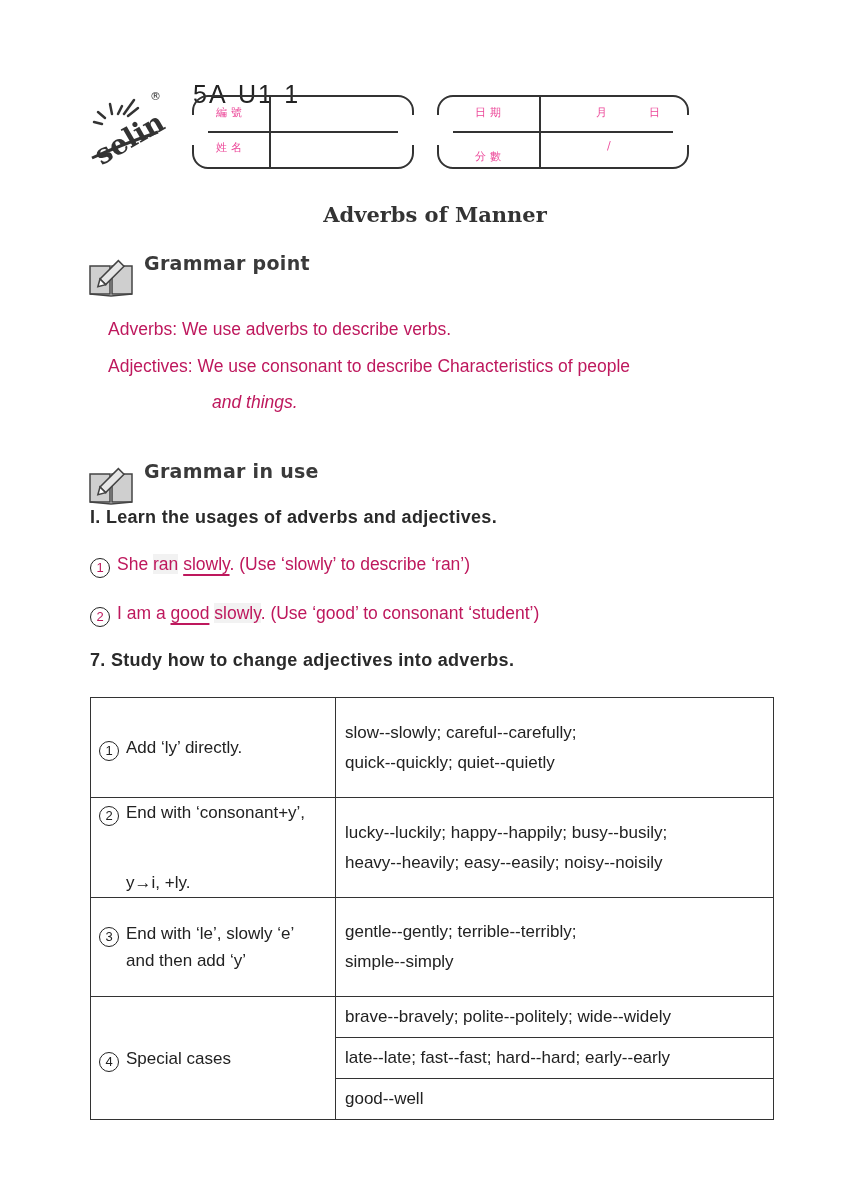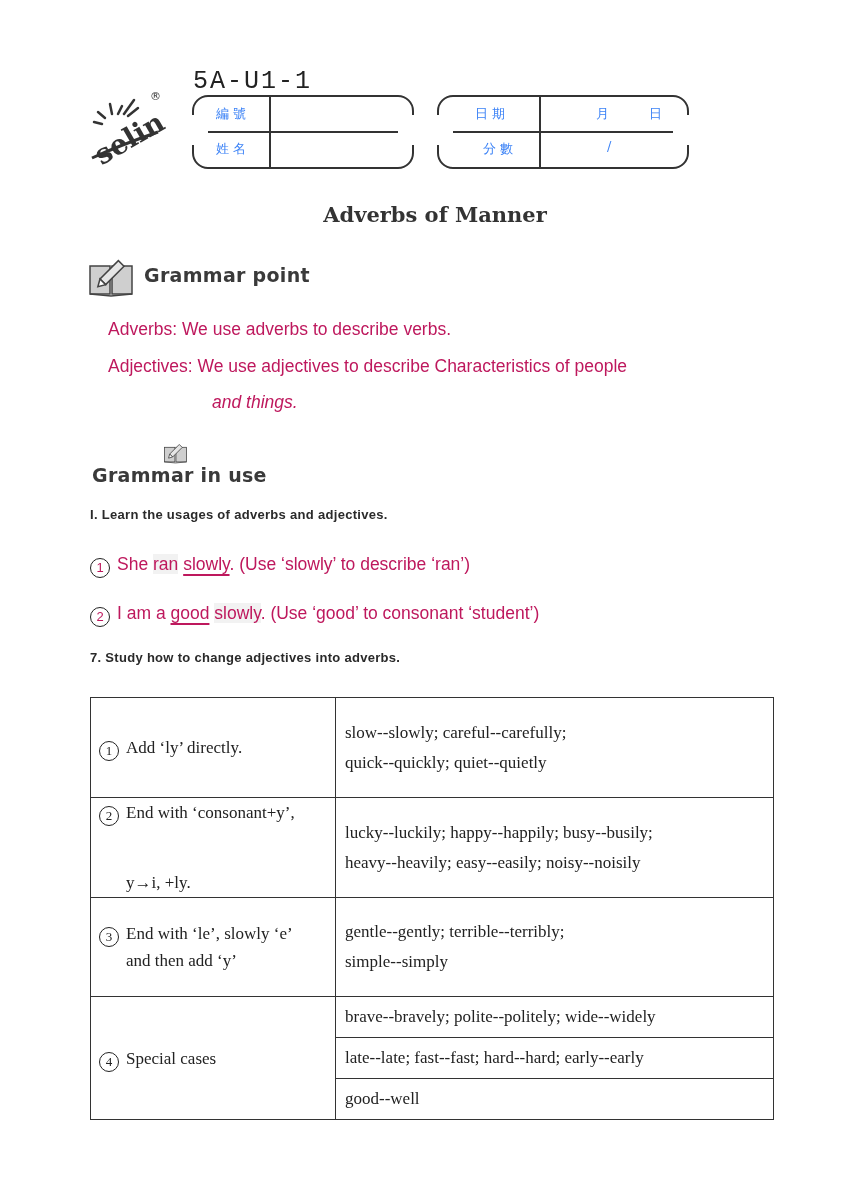--- a/index.html
+++ b/index.html
@@ -4,48 +4,48 @@
 <style>
   html, body { margin: 0; padding: 0; background: #ffffff; }
   body {
     width: 850px; height: 1200px; position: relative; overflow: hidden;
     font-family: "DejaVu Sans", sans-serif; color: #1e1e1e;
   }
   .abs { position: absolute; }
 
   
   #logo { left: 88px; top: 92px; width: 80px; height: 74px; }
-  #code { left: 193px; top: 67px; font-family: Liberation Mono, monospace; font-size: 25px; letter-spacing: 2px; color: #222; }
+  #code { left: 193px; top: 80px; font-family: Liberation Sans, sans-serif; font-size: 25px; letter-spacing: 2px; color: #222; }
 
   .hbox { position: absolute; border: 2px solid #333; border-radius: 16px; }
   .hbox .brk-mask { position: absolute; background: #fff; }
   .hbox .hline { position: absolute; height: 2px; background: #333; }
   .hbox .vline { position: absolute; width: 2px; background: #333; }
-  .hbox .lbl { position: absolute; font-family: "DejaVu Serif", serif; font-size: 13px; color: #3b82f6; letter-spacing: 4px; }
+  .hbox .lbl { position: absolute; font-family: "DejaVu Serif", serif; font-size: 11px; color: #ec4899; letter-spacing: 4px; }
 
   #box-left { left: 192px; top: 95px; width: 218px; height: 70px; }
   #box-right { left: 437px; top: 95px; width: 248px; height: 70px; }
 
   
   #title { left: 0; width: 870px; top: 202px; text-align: center; font-family: "DejaVu Serif", serif; font-weight: bold; font-size: 21px; color: #333; }
 
-  .sec-head { position: absolute; left: 88px; height: 46px; display: flex; align-items: center; }
+  .sec-head { position: absolute; left: 88px; height: 46px; display: flex; align-items: flex-start; }
   .sec-head svg { width: 52px; height: 46px; }
   .sec-head .txt { margin-left: 4px; font-family: "DejaVu Sans", sans-serif; font-weight: bold; font-size: 19px; color: #3a3a3a; letter-spacing: 0.3px; }
 
   .body-txt { position: absolute; font-family: "Liberation Sans", sans-serif; font-size: 17.5px; color: #be185d; white-space: nowrap; }
-  .h2 { position: absolute; font-family: "Liberation Sans", sans-serif; font-size: 13px; font-weight: bold; color: #2a2a2a; white-space: nowrap; letter-spacing: 0.3px; }
+  .h2 { position: absolute; font-family: "Liberation Sans", sans-serif; font-size: 18px; font-weight: bold; color: #2a2a2a; white-space: nowrap; letter-spacing: 0.3px; }
 
   .circ { display: inline-block; width: 18px; height: 18px; border: 1.3px solid #222; border-radius: 50%; text-align: center; line-height: 18px; font-size: 13px; margin-right: 7px; vertical-align: -2px; }
   .ul { text-decoration: underline; text-underline-offset: 4px; text-decoration-thickness: 1.5px; }
   .hl { background: #f2f2f2; }
 
   
   #rules-table { position: absolute; left: 90px; top: 697px; width: 684px; border-collapse: collapse; font-family: "Liberation Sans", sans-serif; font-size: 17px; color: #222; }
-  #rules-table td { border: 1.5px solid #333; padding: 0 8px; vertical-align: middle; font-family: Liberation Serif, serif; }
+  #rules-table td { border: 1.5px solid #333; padding: 0 8px; vertical-align: middle; }
   #rules-table td.rule { width: 228px; padding-left: 8px; line-height: 27px; }
   #rules-table td.ex { line-height: 30px; padding-left: 9px; }
   #rules-table tr.r1 td { height: 99px; }
   #rules-table tr.r2 td { height: 99px; }
   #rules-table tr.r3 td { height: 98px; }
   #rules-table tr.r4 td.ex, #rules-table tr.r5 td.ex, #rules-table tr.r6 td.ex { height: 40px; }
 </style>
 </head>
 <body>
 
@@ -80,45 +80,45 @@
 </div>
 
 <div id="box-right" class="hbox">
   <div class="brk-mask" style="left:-3px; top:18px; width:4px; height:30px;"></div>
   <div class="brk-mask" style="right:-3px; top:18px; width:4px; height:30px;"></div>
   <div class="hline" style="left:14px; right:14px; top:34px;"></div>
   <div class="vline" style="left:100px; top:0; bottom:0;"></div>
   <span class="lbl" style="left:36px; top:8px;">日期</span>
   <span class="lbl" style="left:157px; top:8px;">月</span>
   <span class="lbl" style="left:210px; top:8px;">日</span>
-  <span class="lbl" style="left:36px; top:43px;margin-left:8px;">分數</span>
+  <span class="lbl" style="left:36px; top:52px;">分數</span>
   <span class="lbl" style="left:168px; top:42px;">/</span>
   <span class="abs" style="left:106px; top:38px; width:130px; height:26px;"></span>
 </div>
 
 <div id="title" class="abs">Adverbs of Manner</div>
 
 <div class="sec-head" style="top:252px;">
   <svg viewBox="0 0 52 46">
     <rect x="2" y="14" width="20" height="28" fill="#cfcfcf" stroke="#444" stroke-width="1.5"></rect>
     <rect x="24" y="14" width="20" height="28" fill="#cfcfcf" stroke="#444" stroke-width="1.5"></rect>
     <path d="M2 42 L23 44 L44 42" stroke="#444" stroke-width="1.5" fill="none"></path>
     <g transform="rotate(-45 24 22)">
       <rect x="12" y="17" width="26" height="8" fill="#e6e6e6" stroke="#444" stroke-width="1.5"></rect>
       <polygon points="12,17 12,25 5,21" fill="#fff" stroke="#444" stroke-width="1.5"></polygon>
     </g>
   </svg>
   <span class="txt">Grammar point</span>
 </div>
 
 <div class="body-txt" style="left:108px; top:319px;">Adverbs: We use adverbs to describe verbs.</div>
-<div class="body-txt" style="left:108px; top:356px;">Adjectives: We use adjectives to describe Characteristics of people</div>
+<div class="body-txt" style="left:108px; top:356px;">Adjectives: We use consonant to describe Characteristics of people</div>
 <div class="body-txt" style="left:212px; top:392px;font-style:italic;">and things.</div>
 
-<div class="sec-head" style="top:440px;flex-direction:column;">
+<div class="sec-head" style="top:460px;">
   <svg viewBox="0 0 52 46">
     <rect x="2" y="14" width="20" height="28" fill="#cfcfcf" stroke="#444" stroke-width="1.5"></rect>
     <rect x="24" y="14" width="20" height="28" fill="#cfcfcf" stroke="#444" stroke-width="1.5"></rect>
     <path d="M2 42 L23 44 L44 42" stroke="#444" stroke-width="1.5" fill="none"></path>
     <g transform="rotate(-45 24 22)">
       <rect x="12" y="17" width="26" height="8" fill="#e6e6e6" stroke="#444" stroke-width="1.5"></rect>
       <polygon points="12,17 12,25 5,21" fill="#fff" stroke="#444" stroke-width="1.5"></polygon>
     </g>
   </svg>
   <span class="txt">Grammar in use</span>

